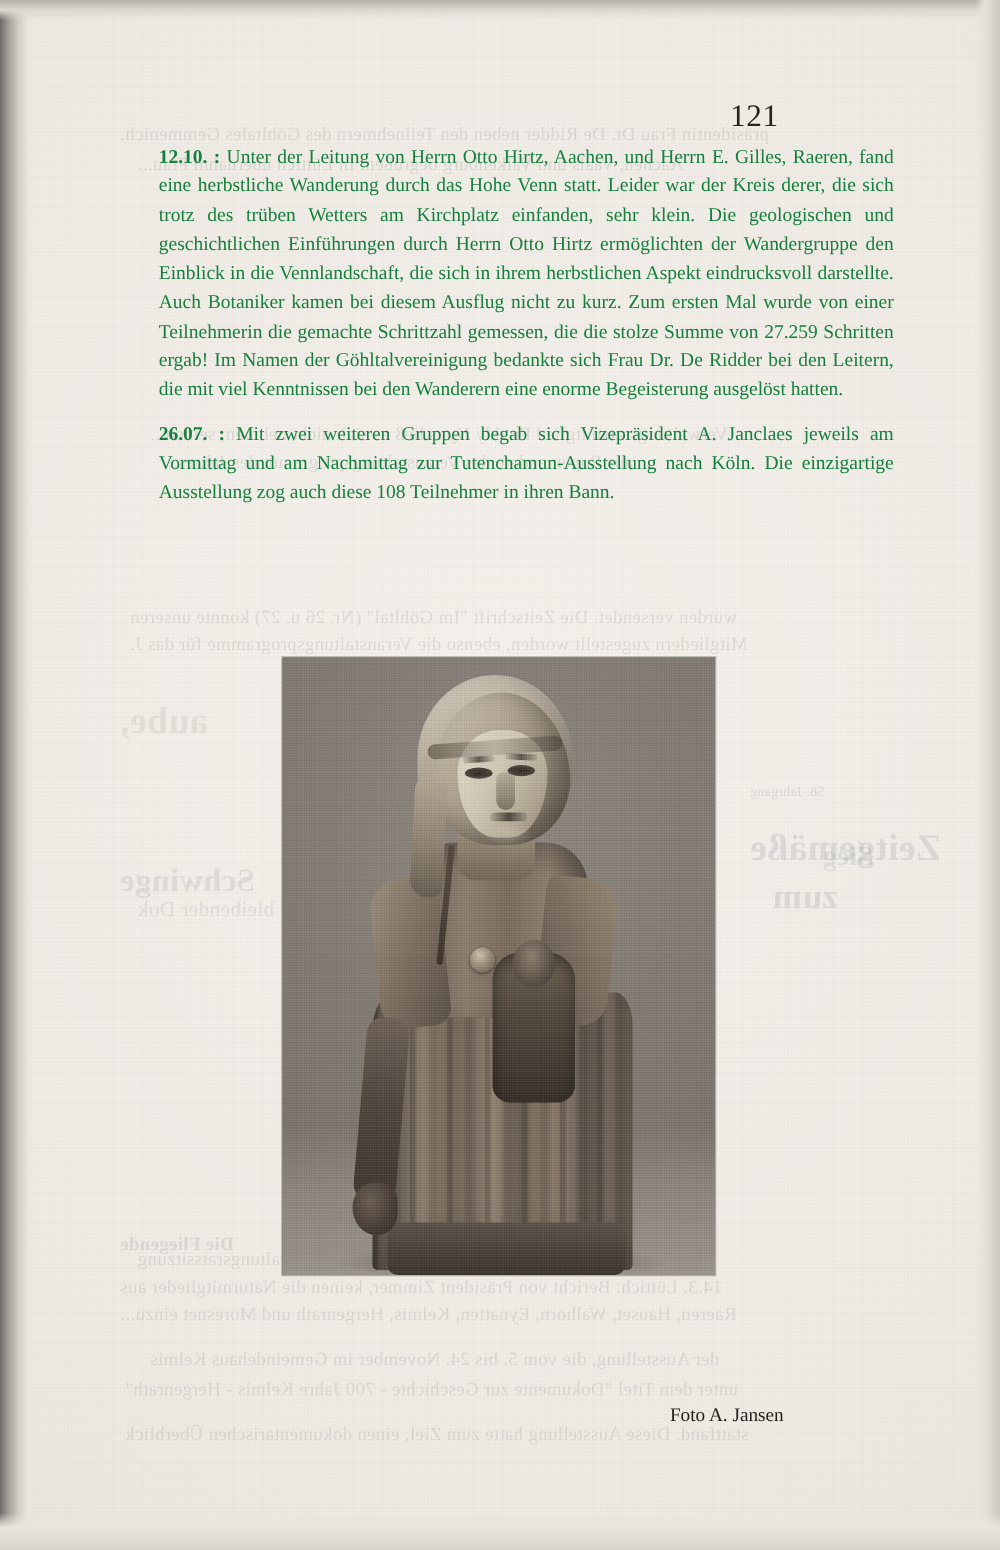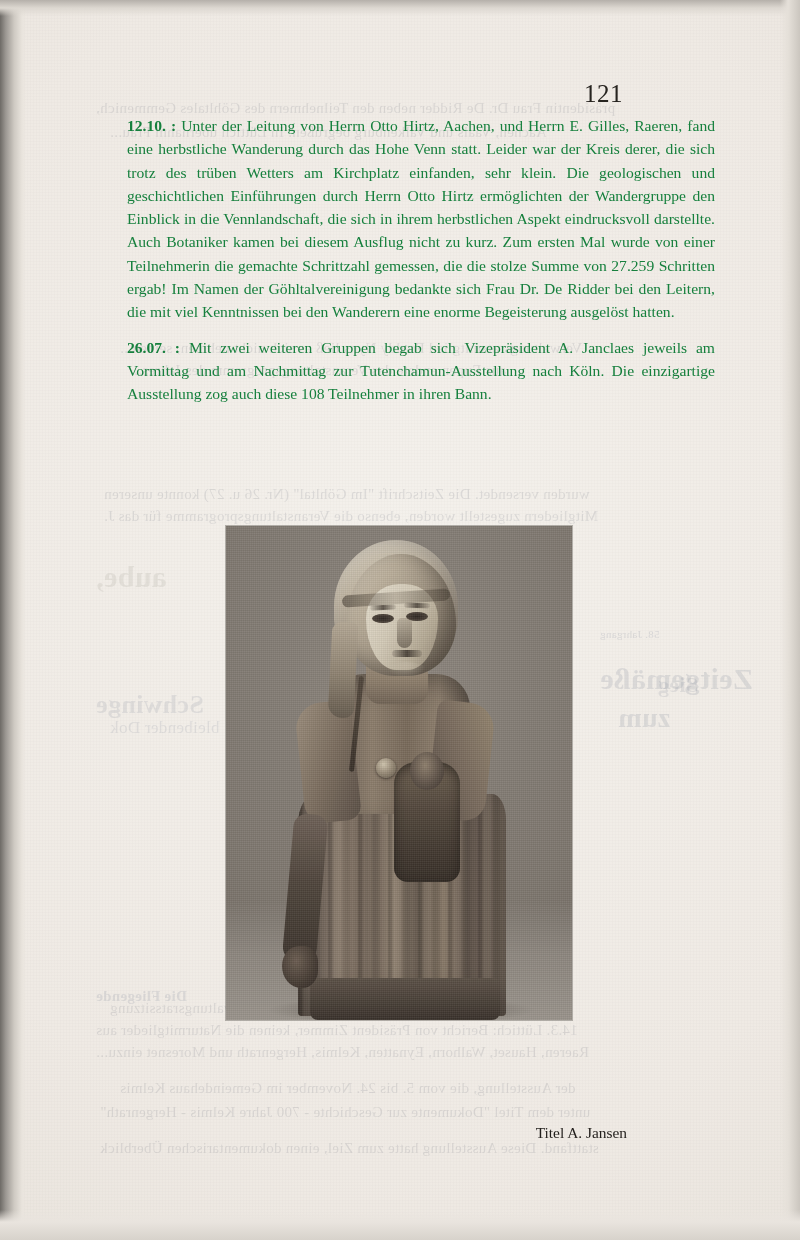--- a/index.html
+++ b/index.html
@@ -377,21 +377,21 @@
       <div class="statue-part brow" id="st-brow-r"></div>
       <div class="statue-part eye" id="st-eye-l"></div>
       <div class="statue-part eye" id="st-eye-r"></div>
       <div class="statue-part" id="st-nose"></div>
       <div class="statue-part" id="st-mouth"></div>
       <div class="statue-part" id="st-chin"></div>
 
       <div id="photo-grain"></div>
     </div>
 
-    <div id="photo-credit">Titel A. Jansen</div>
+    <div id="photo-credit">Foto A. Jansen</div>
 
   </div>
 
   <div id="grain"></div>
   <div id="scan-edge-left"></div>
   <div id="scan-edge-top"></div>
   <div id="scan-edge-right"></div>
   <div id="scan-edge-bottom"></div>
 
 </div>

